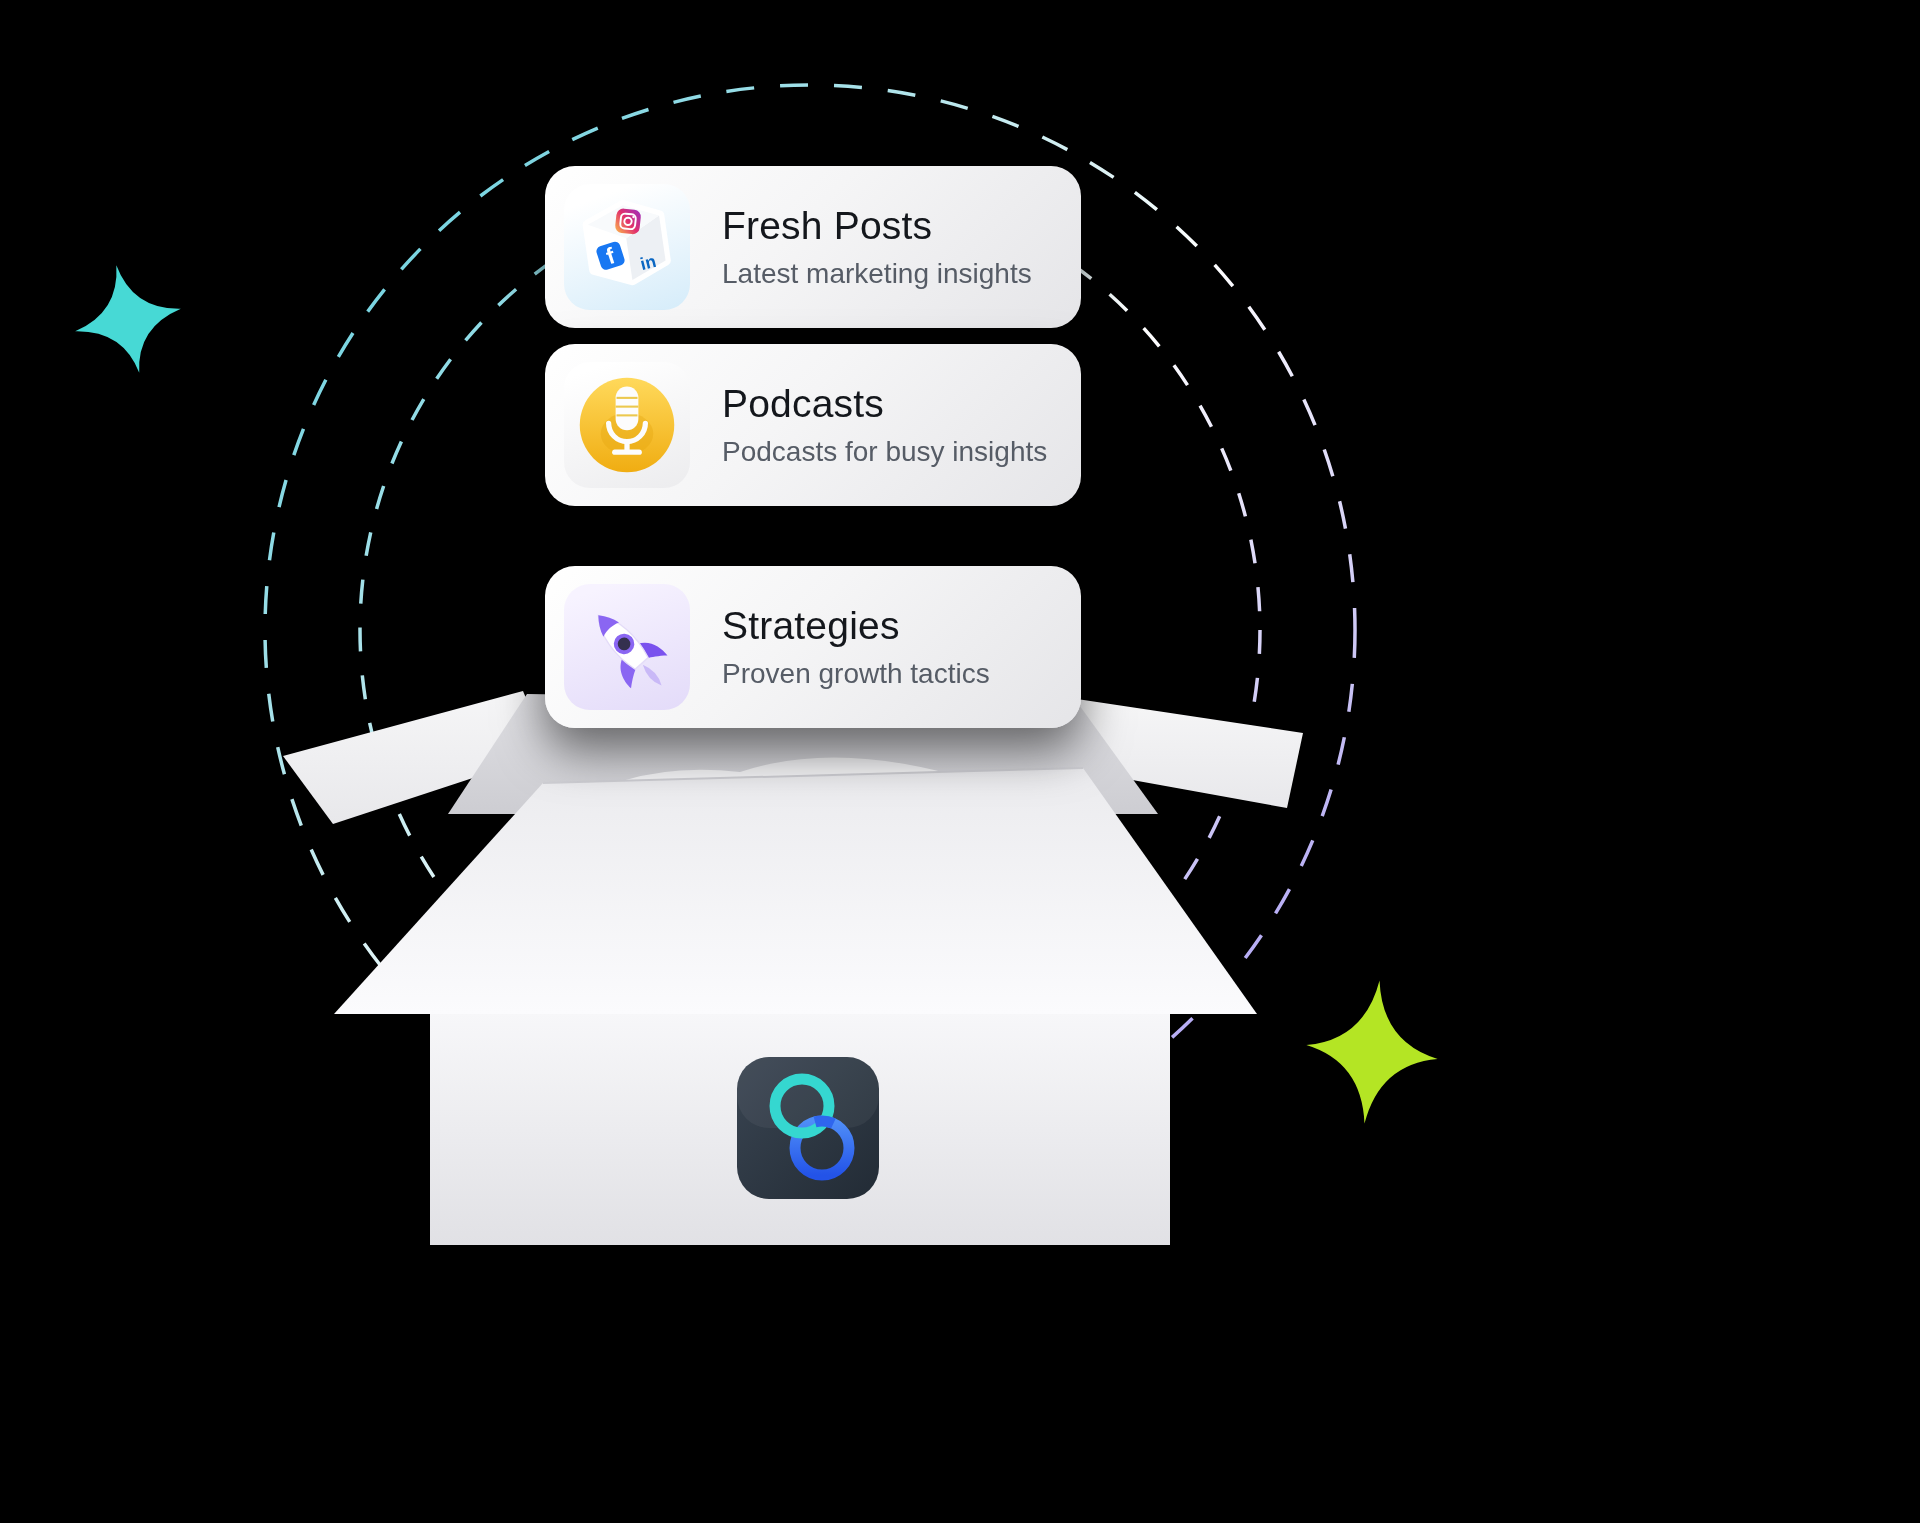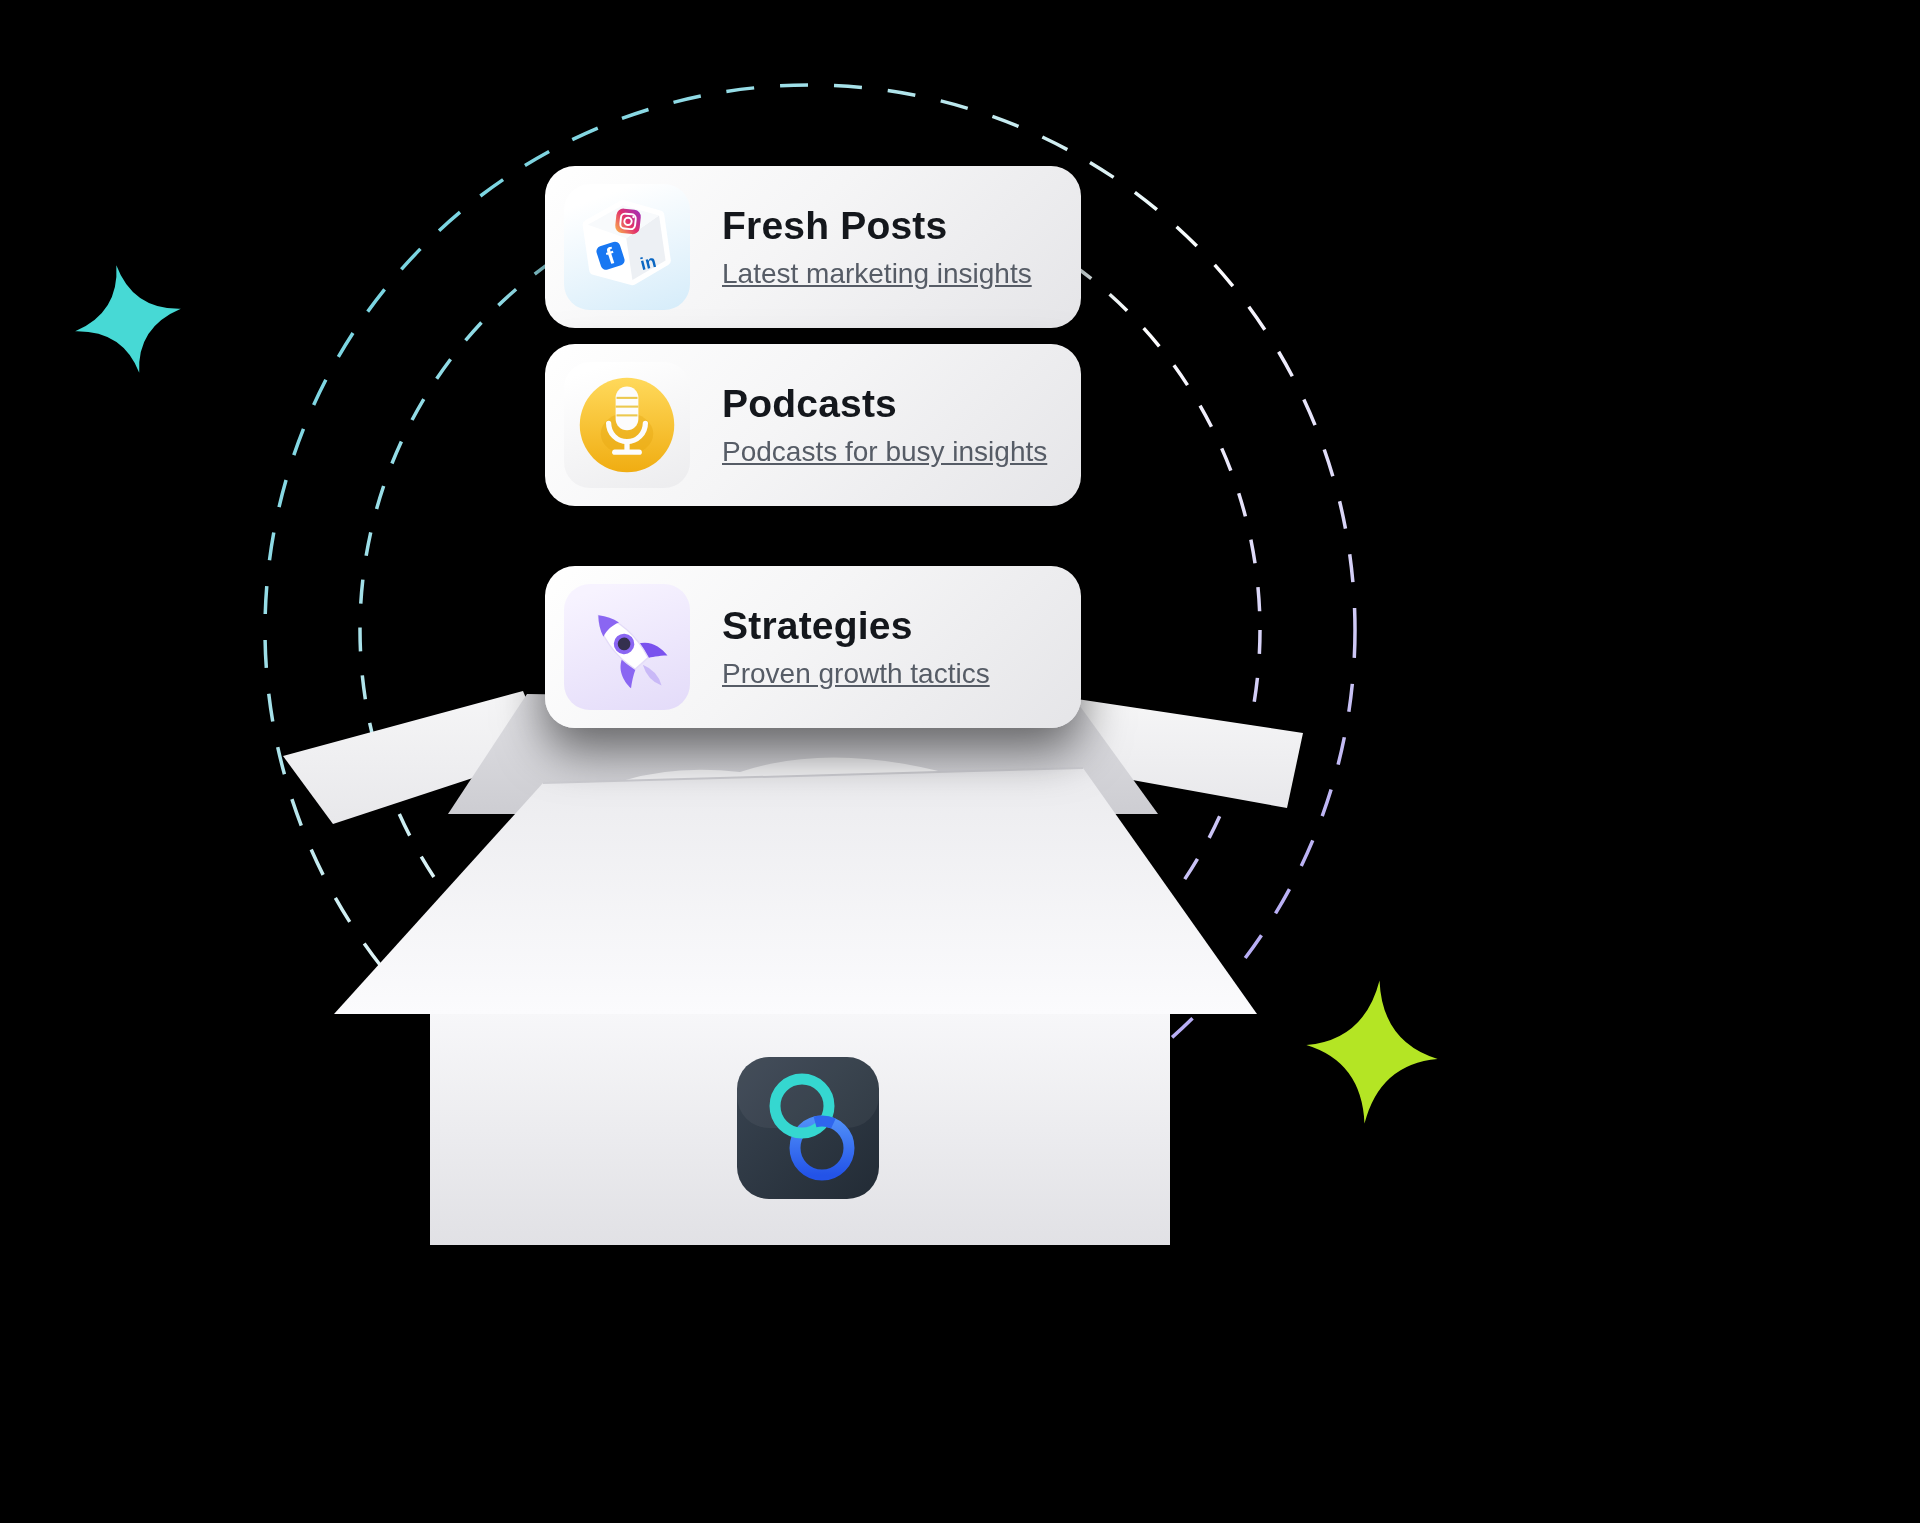--- a/index.html
+++ b/index.html
@@ -10,22 +10,22 @@
   .card{position:absolute;left:545px;width:536px;height:162px;border-radius:30px;z-index:3;
         background:linear-gradient(135deg,#ffffff 0%,#f5f5f6 45%,#e5e5e8 100%);
         box-shadow:0 22px 48px rgba(0,0,0,.55);display:flex;align-items:center;}
   .card1{top:166px}.card2{top:344px}.card3{top:566px}
   .tile{width:126px;height:126px;border-radius:26px;margin-left:19px;flex:0 0 auto;
         display:flex;align-items:center;justify-content:center;}
   .tile1{background:linear-gradient(160deg,#ffffff 15%,#d5ecfa 100%);}
   .tile2{background:linear-gradient(160deg,#ffffff 10%,#ececee 100%);}
   .tile3{background:linear-gradient(160deg,#f7f3ff 10%,#e3dbf9 100%);}
   .txt{margin-left:32px;}
-  .title{font-size:39px;font-weight:700;color:#14171c;letter-spacing:.2px;}
-  .sub{font-size:28px;color:#565c66;margin-top:10px;text-decoration:underline;}
+  .title{font-size:39px;font-weight:400;color:#14171c;letter-spacing:.2px;}
+  .sub{font-size:28px;color:#565c66;margin-top:10px;}
 </style>
 </head>
 <body>
 
 <div class="stage">
 
   <svg width="0" height="0" style="position:absolute" aria-hidden="true">
     <defs>
       <linearGradient id="orbitGrad" x1="300" y1="150" x2="1400" y2="1150" gradientUnits="userSpaceOnUse">
         <stop offset="0" stop-color="#59cbdb"></stop>

